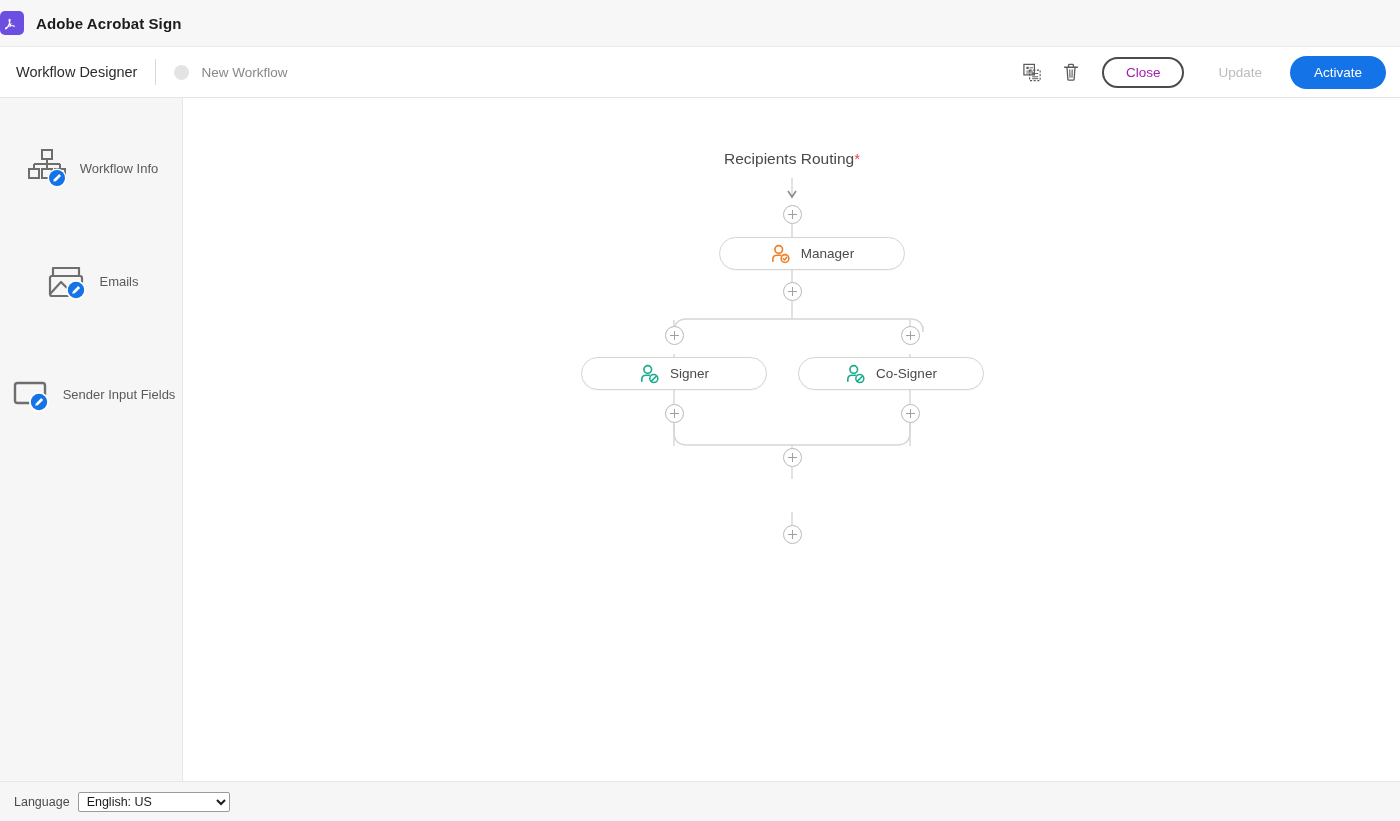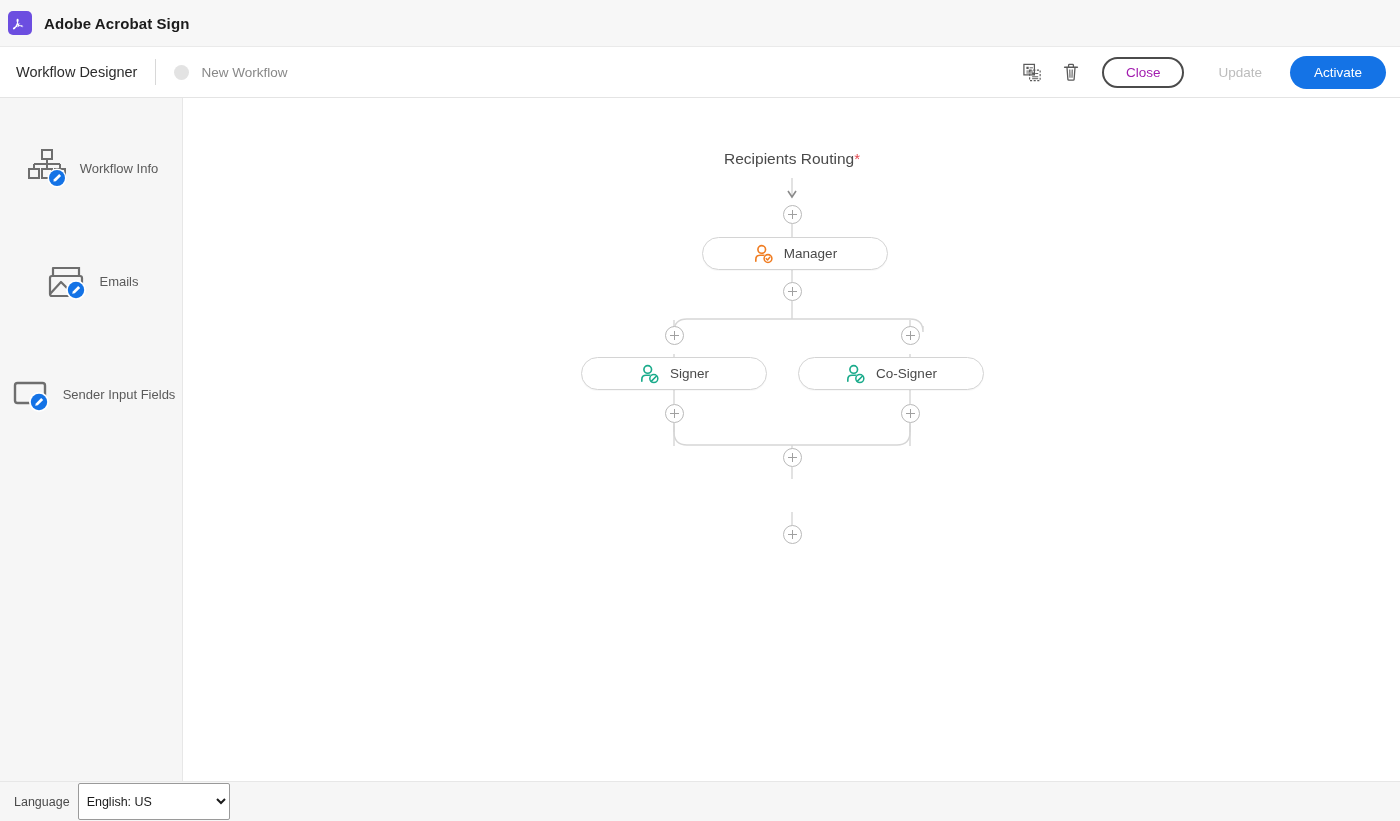--- a/index.html
+++ b/index.html
@@ -9,21 +9,21 @@
     background: #ffffff;
     overflow: hidden;
   }
   body { position: relative; }
 
   
   .app-header {
     position: absolute; left: 0; top: 0; width: 1400px; height: 47px;
     background: #f7f7f7;
     border-bottom: 1px solid #eaeaea;
-    display: flex; align-items: center; padding-left: 8px;
+    display: flex; align-items: center; padding-left: 0;
   }
   .logo-box {
     width: 24px; height: 24px; border-radius: 5px;
     background: #6c4ee0;
     display: flex; align-items: center; justify-content: center;
     flex: 0 0 auto;
   }
   .app-title {
     margin-left: 12px;
     font-size: 15px; font-weight: bold; color: #1b1b1b;
@@ -146,21 +146,21 @@
   .plus::after { width: 1px; height: 9px; }
 
   
   .footer {
     position: absolute; left: 0; top: 781px; width: 1400px; height: 40px;
     background: #f6f6f6; border-top: 1px solid #e7e7e7;
     display: flex; align-items: center; padding-left: 14px; gap: 8px;
   }
   .lang-label { font-size: 12.5px; color: #4a4a4a; }
   .lang-select {
-    width: 152px; height: 37px;
+    width: 152px; height: 20px;
     font-family: inherit; font-size: 12.5px; color: #1b1b1b;
     border: 1px solid #9a9a9a; border-radius: 2px; background: #ffffff;
     padding-left: 4px;
   }
 </style>
 </head>
 <body>
 
 <div class="app-header">
   <div class="logo-box">
@@ -318,21 +318,21 @@
 
   <div class="plus" style="left:599px;  top:107px;"></div>
   <div class="plus" style="left:599px;  top:184px;"></div>
   <div class="plus" style="left:481px;  top:228px;"></div>
   <div class="plus" style="left:717px;  top:228px;"></div>
   <div class="plus" style="left:481px;  top:306px;"></div>
   <div class="plus" style="left:717px;  top:306px;"></div>
   <div class="plus" style="left:599px;  top:350px;"></div>
   <div class="plus" style="left:599px;  top:427px;"></div>
 
-  <div class="node" style="left:518px; top:139px; width:186px;">
+  <div class="node" style="left:535px; top:139px; width:186px;">
     <span class="node-icon">
       <svg width="22" height="20" viewBox="0 0 24 22" aria-hidden="true">
         <circle cx="9.5" cy="6" r="4.2" fill="none" stroke="#f07c21" stroke-width="1.8"></circle>
         <path d="M3 19 V17 Q3 12.4 7.6 12.4 H11.4 Q16 12.4 16 17 V19" fill="none" stroke="#f07c21" stroke-width="1.8" stroke-linecap="round"></path>
         <circle cx="16.4" cy="16" r="5.3" fill="#ffffff"></circle>
         <circle cx="16.4" cy="16" r="4.3" fill="none" stroke="#f07c21" stroke-width="1.7"></circle>
         <path d="M14.5 16.1 L15.9 17.6 L18.4 14.5" fill="none" stroke="#f07c21" stroke-width="1.6" stroke-linecap="round" stroke-linejoin="round"></path>
       </svg>
     </span>
     <span class="node-label">Manager</span>

